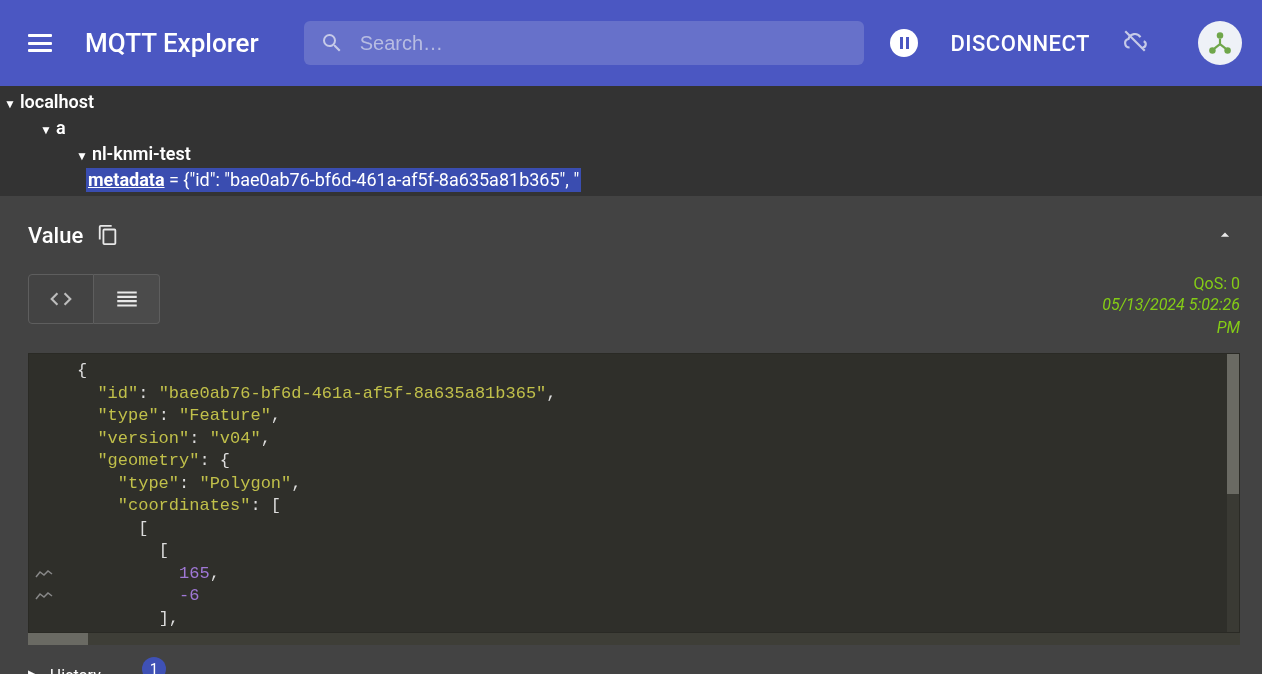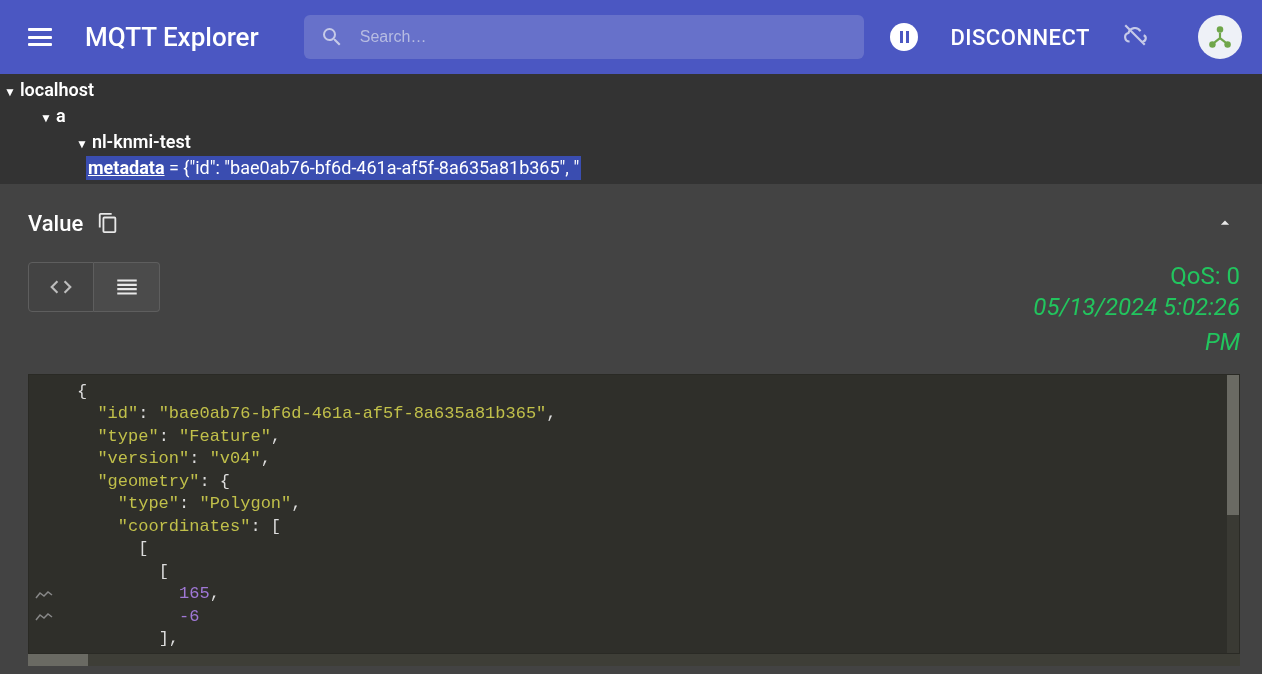--- a/index.html
+++ b/index.html
@@ -1,25 +1,25 @@
 <!DOCTYPE html>
 <html><head>
 <meta charset="utf-8">
 <style>
   * { box-sizing: border-box; margin: 0; padding: 0; }
   html, body { width: 1262px; height: 674px; font-family: "Segoe UI", Roboto, Arial, sans-serif; background:#333; color:#fff; overflow:hidden; }
   
-  .header { background:#4b57c2; height:74px; display:flex; align-items:center; padding:0 20px; }
+  .header { background:#4b57c2; height:86px; display:flex; align-items:center; padding:0 20px; }
   .menu-btn { width:40px; height:40px; display:flex; align-items:center; justify-content:center; cursor:pointer; }
   .menu-icon { width:24px; height:18px; display:flex; flex-direction:column; justify-content:space-between; }
   .menu-icon span { display:block; height:3px; background:#fff; border-radius:1px; }
   .app-title { font-size:26px; font-weight:500; color:#fff; margin-left:25px; }
   .search-box { margin-left:45px; background:#6771ca; height:44px; width:560px; border-radius:6px; display:flex; align-items:center; padding:0 16px; }
   .search-box svg { width:24px; height:24px; fill:#c6cae8; }
-  .search-input { background:transparent; border:none; outline:none; color:#fff; font-size:16px; margin-left:16px; flex:1; }
+  .search-input { background:transparent; border:none; outline:none; color:#fff; font-size:20px; margin-left:16px; flex:1; }
   .search-input::placeholder { color:#b7bce2; }
   .header-right { margin-left:auto; display:flex; align-items:center; gap:32px; }
   .pause-circle { width:28px; height:28px; border-radius:50%; background:#fff; display:flex; align-items:center; justify-content:center; }
   .pause-circle span { width:3px; height:12px; background:#4b57c2; margin:0 1.5px; }
   .disconnect { font-size:22px; font-weight:500; letter-spacing:0.5px; }
   .cloud-off svg { width:26px; height:26px; stroke:#c6cae8; fill:none; }
   .avatar { width:44px; height:44px; border-radius:50%; background:#eef1f7; margin-left:18px; display:flex; align-items:center; justify-content:center; }
   .avatar-inner { width:26px; height:26px; }
   
   .body { display:flex; height:calc(674px - 70px);flex-direction:column; }
@@ -37,21 +37,21 @@
   .value-header { display:flex; align-items:center; }
   .value-title { font-size:22px; font-weight:500; }
   .copy-icon { margin-left:14px; width:22px; height:22px; }
   .collapse-btn { margin-left:auto; width:30px; height:30px; display:flex; align-items:center; justify-content:center; cursor:pointer; }
   .section-body { margin-top:24px; }
   .toolbar-row { display:flex; }
   .view-toggle { display:flex; }
   .toggle-btn { width:66px; height:50px; border:1px solid #5e5e5e; display:flex; align-items:center; justify-content:center; cursor:pointer; }
   .toggle-btn.left { border-radius:4px 0 0 4px; }
   .toggle-btn.right { border-radius:0 4px 4px 0; border-left:none; background:#4b4b4b; }
-  .meta-right { margin-left:auto; text-align:right; font-size:24px; color:#22c55e; }
+  .meta-right { margin-left:auto; text-align:right; font-size:16px; color:#84cc16; }
   .meta-right .ts { font-style:italic; line-height:1.45; }
   
   .json-wrap { margin-top:14px; display:flex; background:#2f2f2a; border:1px solid #2a2a25; height:280px; }
   .json-gutter { width:40px; background:#2f2f2a; position:relative; }
   .gutter-icon { position:absolute; left:6px; width:18px; height:10px; }
   .gutter-icon svg { stroke:#888; fill:none; }
   .json-code { flex:1; overflow:auto; padding:6px 8px; font-family: Consolas, "Courier New", monospace; font-size:17px; line-height:22.5px; color:#ddd; }
   .json-scroll { width:12px; background:#3a3a34; position:relative; }
   .json-scroll .thumb { position:absolute; top:0; left:0; width:100%; height:140px; background:#6a6a63; }
   .k { color:#c1c04a; } 

